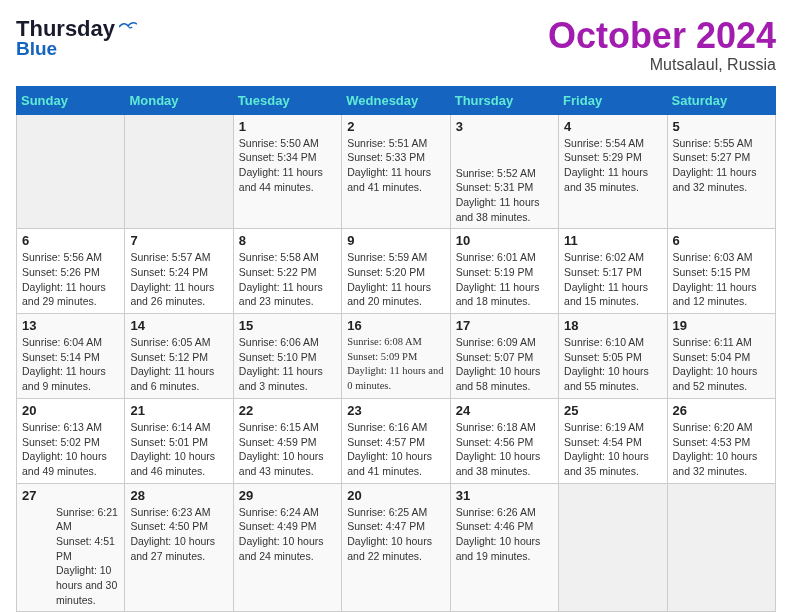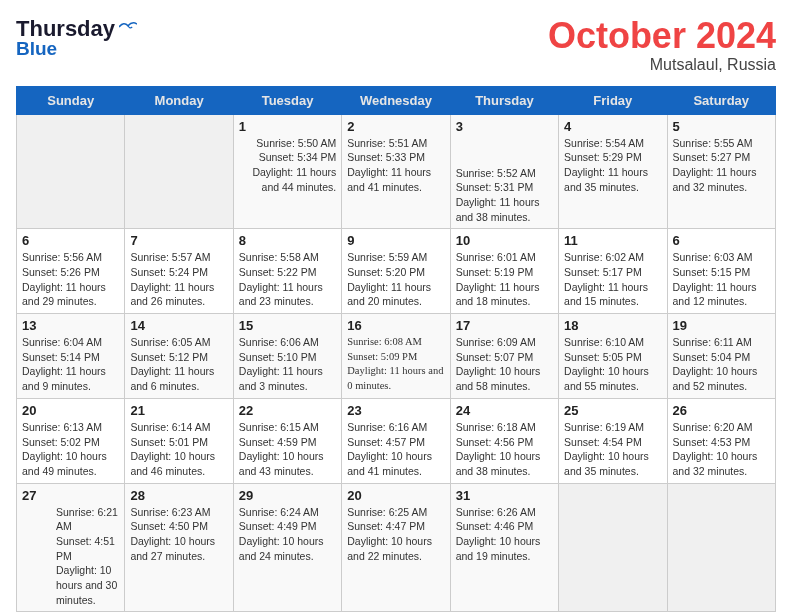--- a/index.html
+++ b/index.html
@@ -26,37 +26,37 @@
       height: 14px;
       margin-left: 52px;
       margin-top: -18px;
     }
     .title-area {
       text-align: right;
     }
     .month-title {
       font-size: 36px;
       font-weight: bold;
-      color: #ef4444;
+      color: #a21caf;
       line-height: 1.1;
     }
     .location-title {
       font-size: 16px;
       color: #444;
     }
     .calendar {
       width: 100%;
       border-collapse: collapse;
       font-size: 11px;
     }
     .calendar thead tr th {
       background: #1565c0;
-      color: #e5e5e5;
+      color: #5eead4;
       padding: 6px 4px;
-      text-align: center;
+      text-align: left;
       font-size: 13px;
       font-weight: bold;
       border: 1px solid #1565c0;
     }
     .calendar tbody tr td {
       border: 1px solid #ccc;
       vertical-align: top;
       padding: 4px 5px;
       width: 108px;
       min-height: 80px;
@@ -116,21 +116,21 @@
         <th>Friday</th>
         <th>Saturday</th>
       </tr>
   </thead>
   <tbody id="calendar-body">
   <tr>
         <td class="empty-cell"></td>
         <td class="empty-cell"></td>
         <td>
           <span class="day-number">1</span>
-          <div class="day-info" style="white-space: pre-line; text-align: right;">Sunrise: 5:50 AM
+          <div class="day-info" style="white-space: pre-line;">Sunrise: 5:50 AM
 Sunset: 5:34 PM
 Daylight: 11 hours and 44 minutes.</div>
         </td>
         <td>
           <span class="day-number">2</span>
           <div class="day-info" style="white-space: pre-line;">Sunrise: 5:51 AM
 Sunset: 5:33 PM
 Daylight: 11 hours and 41 minutes.</div>
         </td>
         <td>

